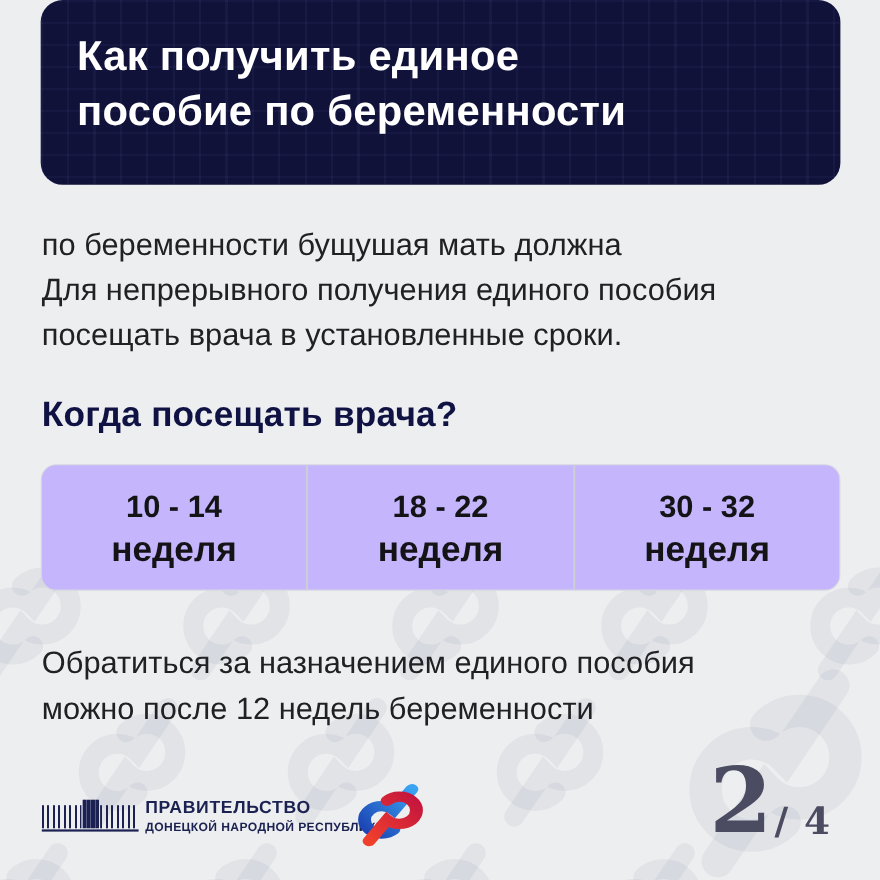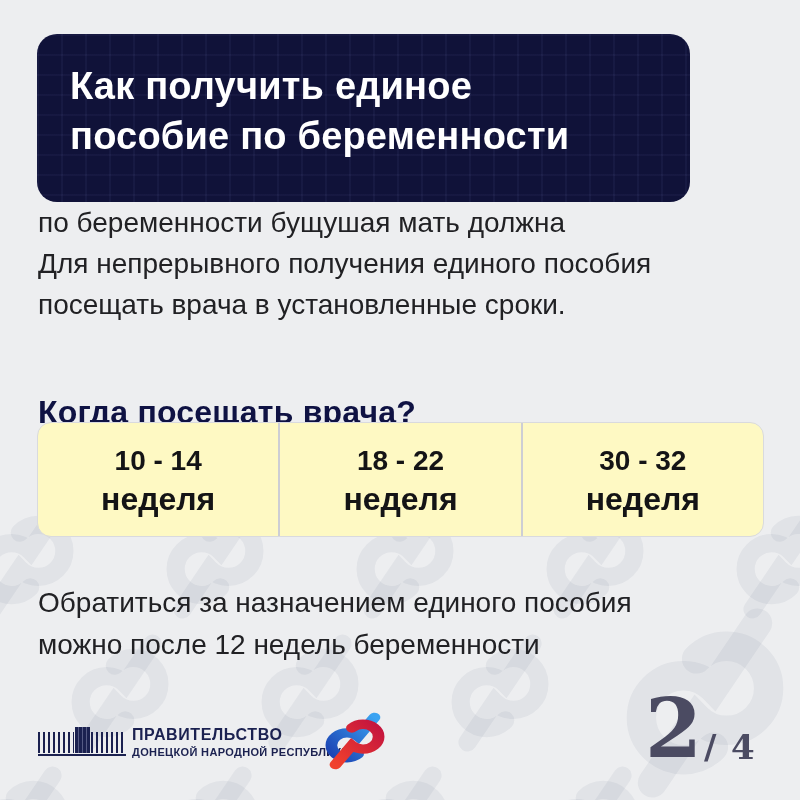--- a/index.html
+++ b/index.html
@@ -7,51 +7,51 @@
   #canvas {
     position:relative; width:800px; height:800px;
     background:#edeef0; overflow:hidden;
     font-family:"Liberation Sans", sans-serif;
   }
   
   .wm { position:absolute; z-index:0; }
   .wm use { stroke:#1b2150; stroke-opacity:0.05; fill:none; stroke-width:14; stroke-linecap:round; }
   
   .header {
-    position:absolute; left:37px; top:0; width:653px; height:168px;
-    background:#101239; border-radius:20px; z-index:1;margin-top:34px;
+    position:absolute; left:37px; top:0; width:727px; height:168px;
+    background:#101239; border-radius:20px; z-index:1;
   }
   .hdr-pattern {
     position:absolute; inset:0; border-radius:inherit;
     background:
       repeating-linear-gradient(90deg, rgba(130,140,210,0.07) 0 2px, transparent 2px 24px),
       repeating-linear-gradient(180deg, rgba(130,140,210,0.06) 0 2px, transparent 2px 20px);
   }
   .header-title {
     position:absolute; left:33px; top:27px;
     font-size:38px; font-weight:bold; color:#ffffff;
     line-height:50px; letter-spacing:0.2px;
   }
   
   .intro {
     position:absolute; left:38px; top:202px; z-index:1;
     font-size:28px; color:#212124; line-height:41px;
   }
   .section-heading {
     position:absolute; left:38px; top:358px; z-index:1;
-    font-size:32px; font-weight:bold; color:#0f1243; letter-spacing:0.2px;margin-top:36px;
+    font-size:32px; font-weight:bold; color:#0f1243; letter-spacing:0.2px;
   }
   .note {
     position:absolute; left:38px; top:582px; z-index:1;
     font-size:28px; color:#212124; line-height:42px;
   }
   
   .schedule {
     position:absolute; left:37px; top:422px; width:727px; height:115px; z-index:1;
-    background:#fef9c3; border:1px solid #d9dade; border-radius:14px;
+    background:#c4b5fd; border:1px solid #d9dade; border-radius:14px;
     display:flex; overflow:hidden;
   }
   .cell {
     flex:1; display:flex; flex-direction:column;
     align-items:center; justify-content:center;
   }
   .cell + .cell { border-left:2px solid #cdced4; }
   .cell .range { font-size:28px; font-weight:bold; color:#141416; line-height:38px; }
   .cell .unit  { font-size:32px; font-weight:700; color:#141416; line-height:38px; }
   

